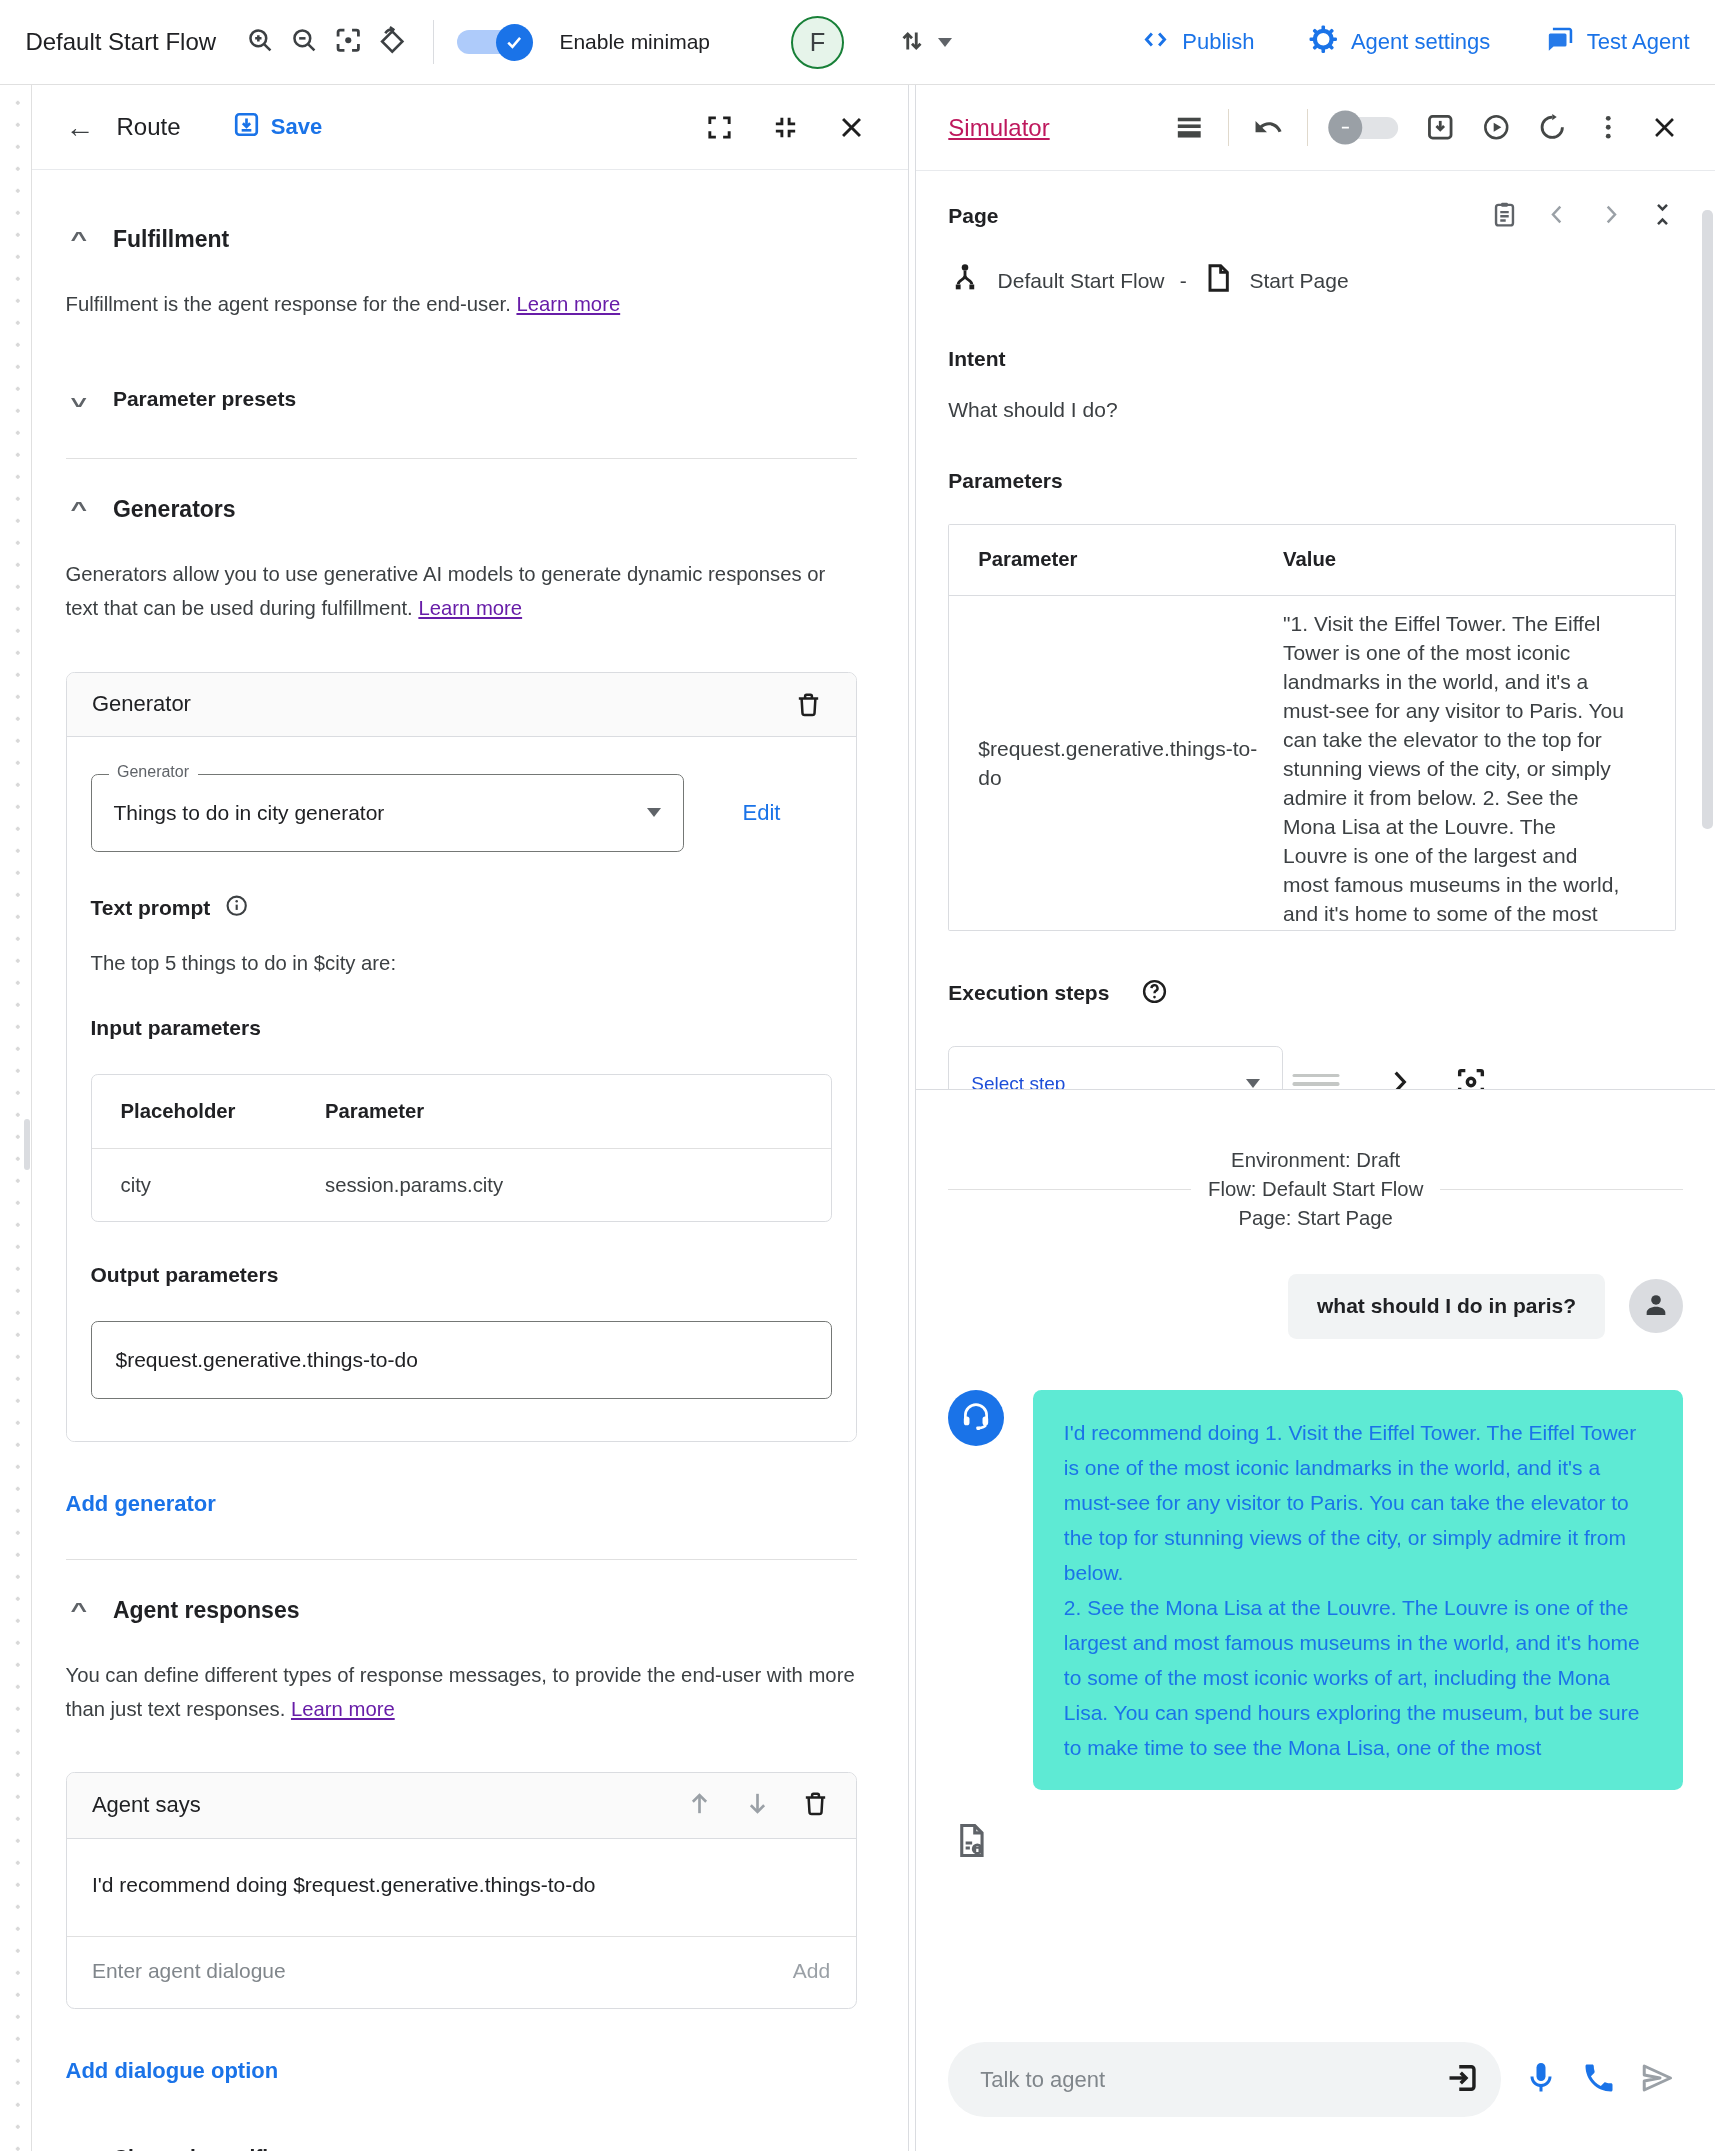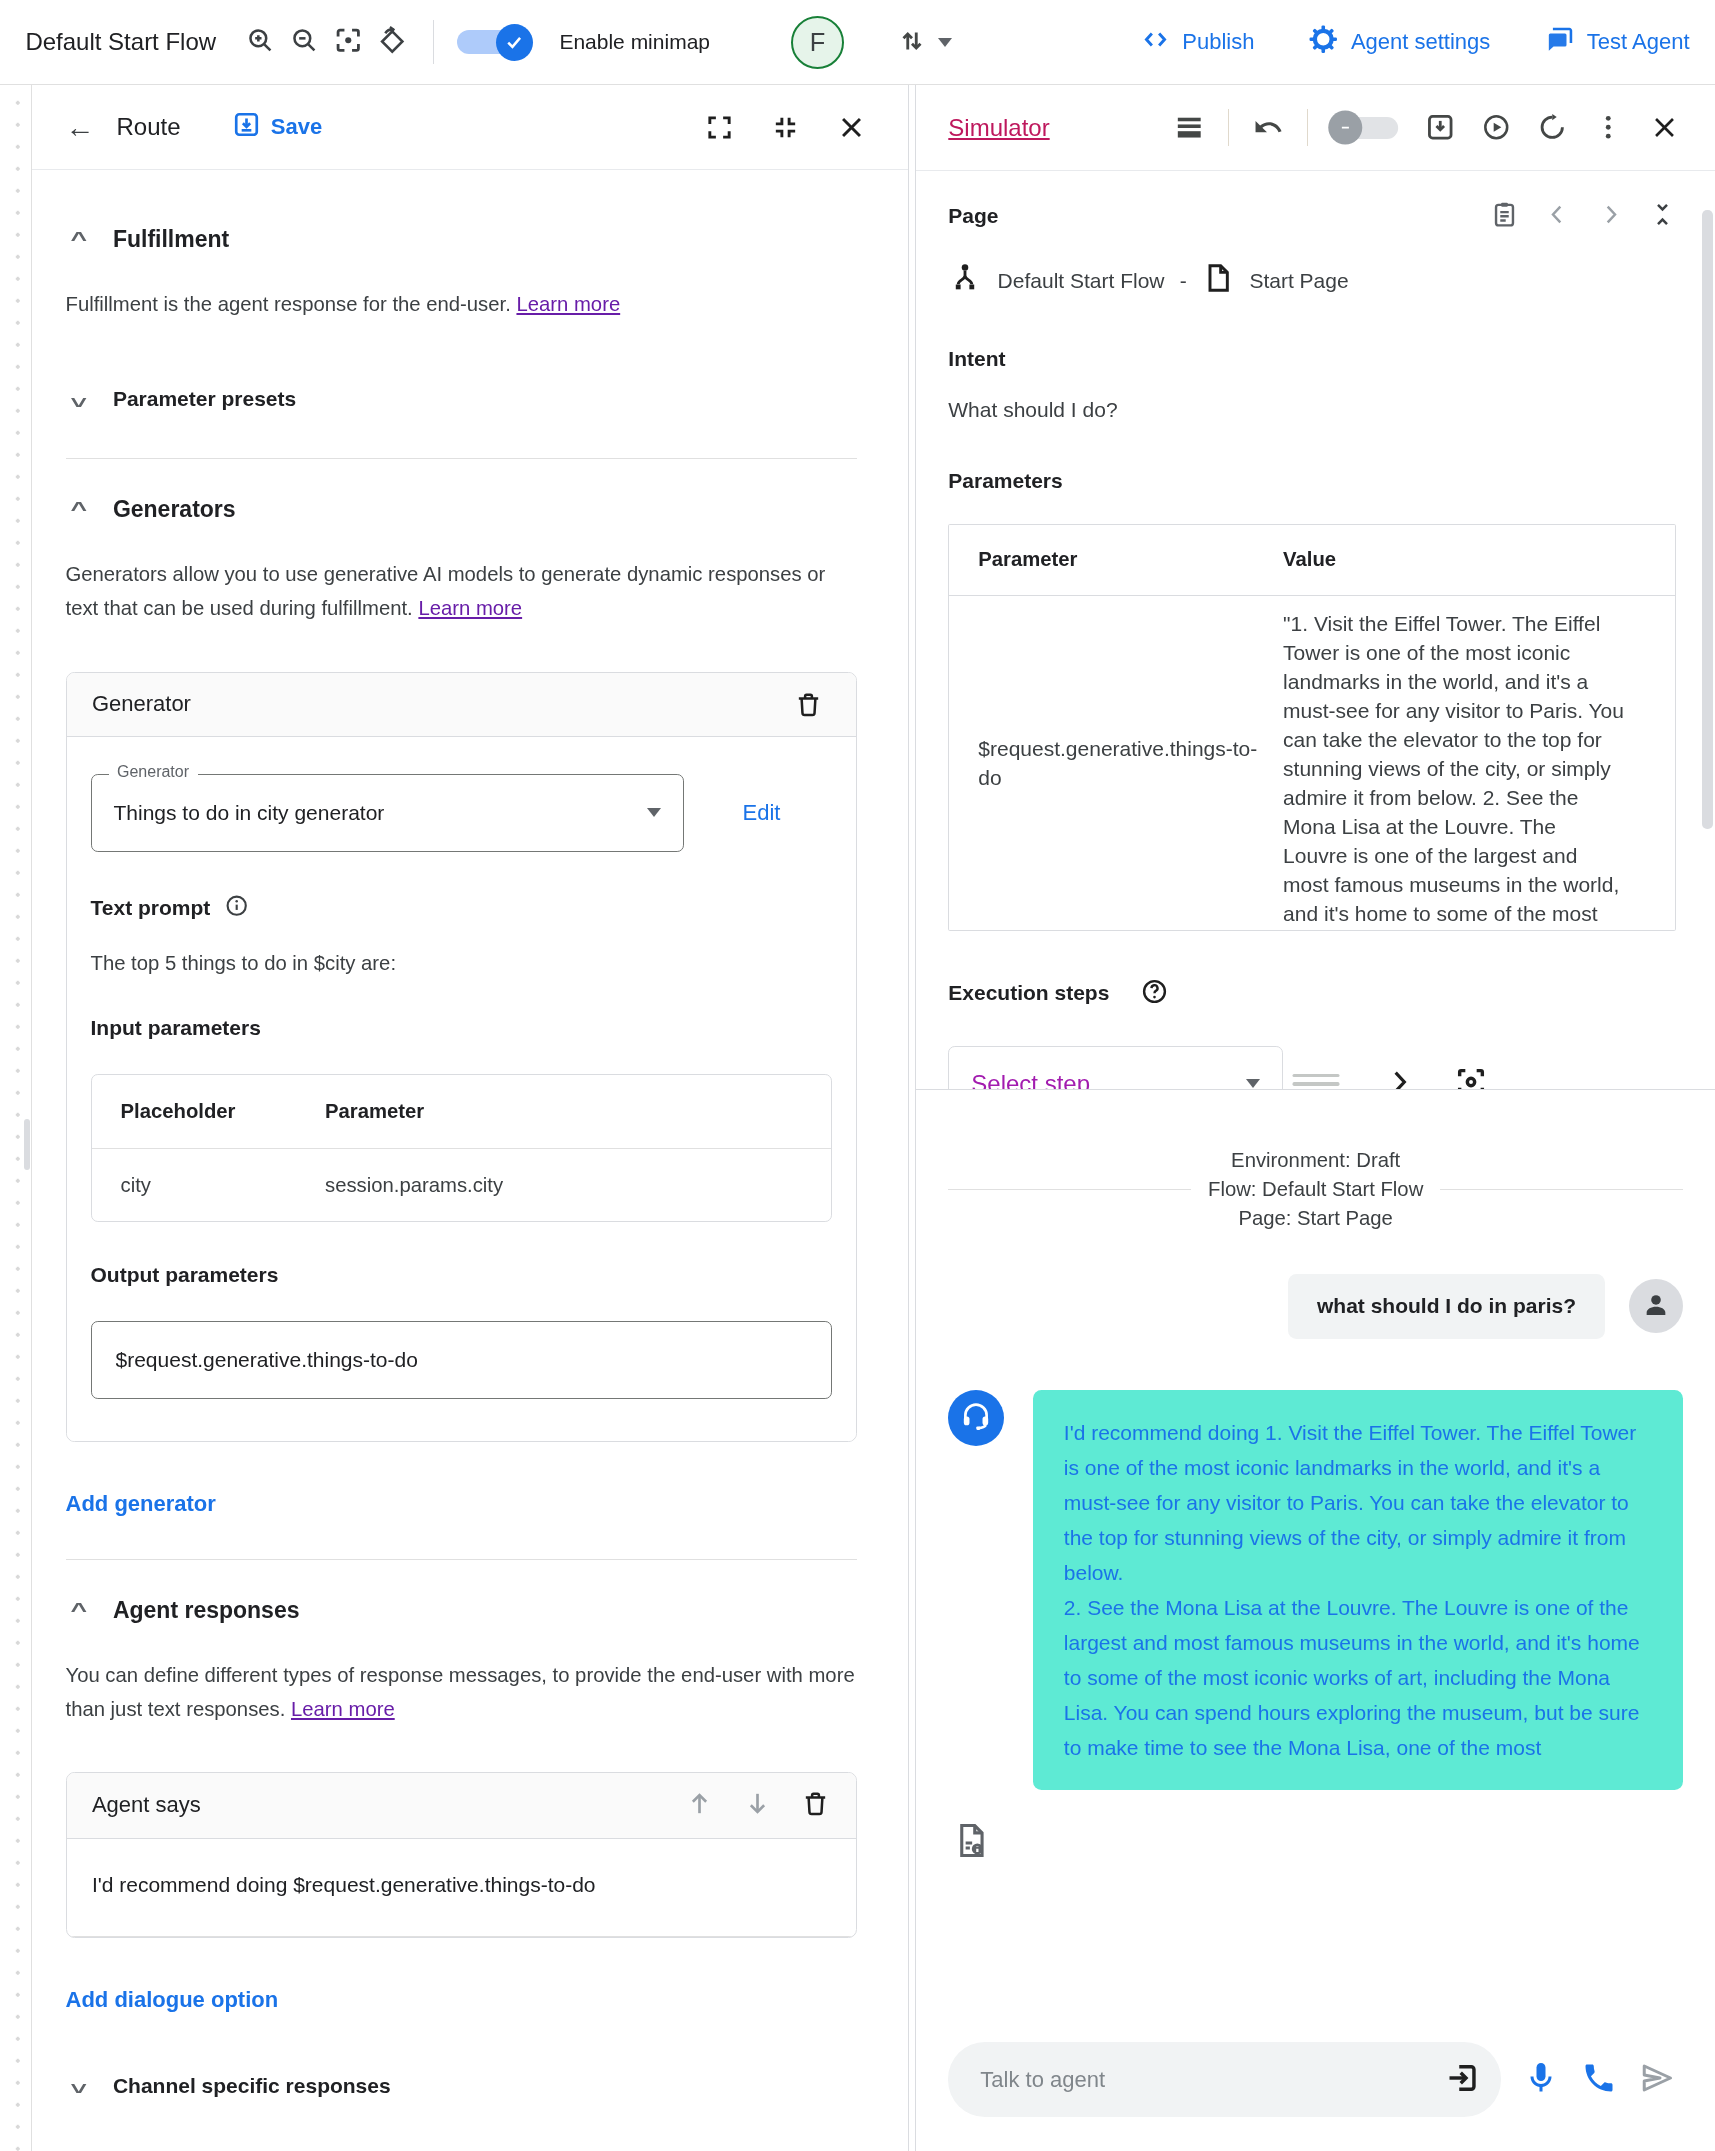--- a/index.html
+++ b/index.html
@@ -95,21 +95,21 @@
   .param-table { margin-top:30.5px; border:0.8px solid #dadce0; border-radius:1.7px; height:407px; overflow:hidden; display:flex; flex-direction:column; }
   .param-table .head { display:flex; border-bottom:0.8px solid #dadce0; flex:0 0 71px; align-items:center; }
   .param-table .body { display:flex; flex:1; }
   .pt-c1 { width:46%; padding-left:29px; padding-right:13.6px; }
   .pt-c2 { width:54%; padding-right:51px; }
   .pt-body-c1 { display:flex; align-items:center; font-size:21px; color:#3c4043; word-break:break-word; line-height:29px; }
   .pt-body-c2 { font-size:21px; color:#3c4043; line-height:29px; padding-top:13.6px; }
   .exec-row { display:flex; align-items:center; gap:31px; margin-top:46px; }
   .step-row { display:flex; align-items:center; margin-top:37px; gap:34px; }
   .step-select { width:335px; height:76px; border:1.7px solid #dadce0; border-radius:6.8px; display:flex; align-items:center; padding:0 22px; cursor:pointer; }
-  .step-select .sel-value { font-size:24px; color:#a21caf; }
+  .step-select .sel-value { font-size:19px; color:#1d4ed8; }
   .step-select .sel-caret { margin-left:auto; }
   .drag-handle { position:absolute; bottom:-1.7px; left:50%; transform:translateX(-50%); display:flex; flex-direction:column; gap:5.1px; padding:5.1px 0; background:#fff; }
   .drag-handle span { display:block; width:47px; height:3.4px; border-radius:1.7px; background:#c4c7c5; }
 
   .sim-chat { flex:1; display:flex; flex-direction:column; padding:0 32px 20.3px 32px; min-height:0; position:relative; }
   .session-info { margin-top:56px; text-align:center; font-size:20.3px; color:#3c4043; line-height:29px; }
   .session-mid { display:flex; align-items:center; gap:17px; }
   .session-mid .line { flex:1; height:0.8px; background:#e0e0e0; }
   .chat-row-user { display:flex; align-items:center; justify-content:flex-end; gap:24px; margin-top:41px; }
   .user-bubble { background:#f1f3f4; border-radius:8.5px; padding:20.3px 29px; font-size:21px; font-weight:700; color:#202124; }
@@ -379,20 +379,24 @@
                     <path d="M6.5 13.5 L12 19 l5.5 -5.5"></path>
                   </svg></span>
               <span><svg width="29" height="29" viewBox="0 0 24 24" fill="none" stroke="#1f1f1f" stroke-width="2.1">
                     <path d="M4 7 h16"></path>
                     <path d="M9.2 7 V5.2 a1.2 1.2 0 0 1 1.2 -1.2 h3.2 a1.2 1.2 0 0 1 1.2 1.2 V7"></path>
                     <path d="M6.3 7 l0.7 12 a1.8 1.8 0 0 0 1.8 1.7 h6.4 a1.8 1.8 0 0 0 1.8 -1.7 l0.7 -12"></path>
                   </svg></span>
             </span>
           </div>
           <div class="says-body">I'd recommend doing  $request.generative.things-to-do</div>
+          <div class="says-footer">
+            <input class="dialogue-input" placeholder="Enter agent dialogue" style="">
+            <span class="add-btn">Add</span>
+          </div>
         </div>
 
         <span class="blue-link">Add dialogue option</span>
 
         <div class="section-head" style="margin-top:61px;">
           <span class="chev" style="transform:scaleX(1.4) rotate(180deg);">^</span>
           <span class="section-title" style="font-size:21px;">Channel specific responses</span>
         </div>
 
         

